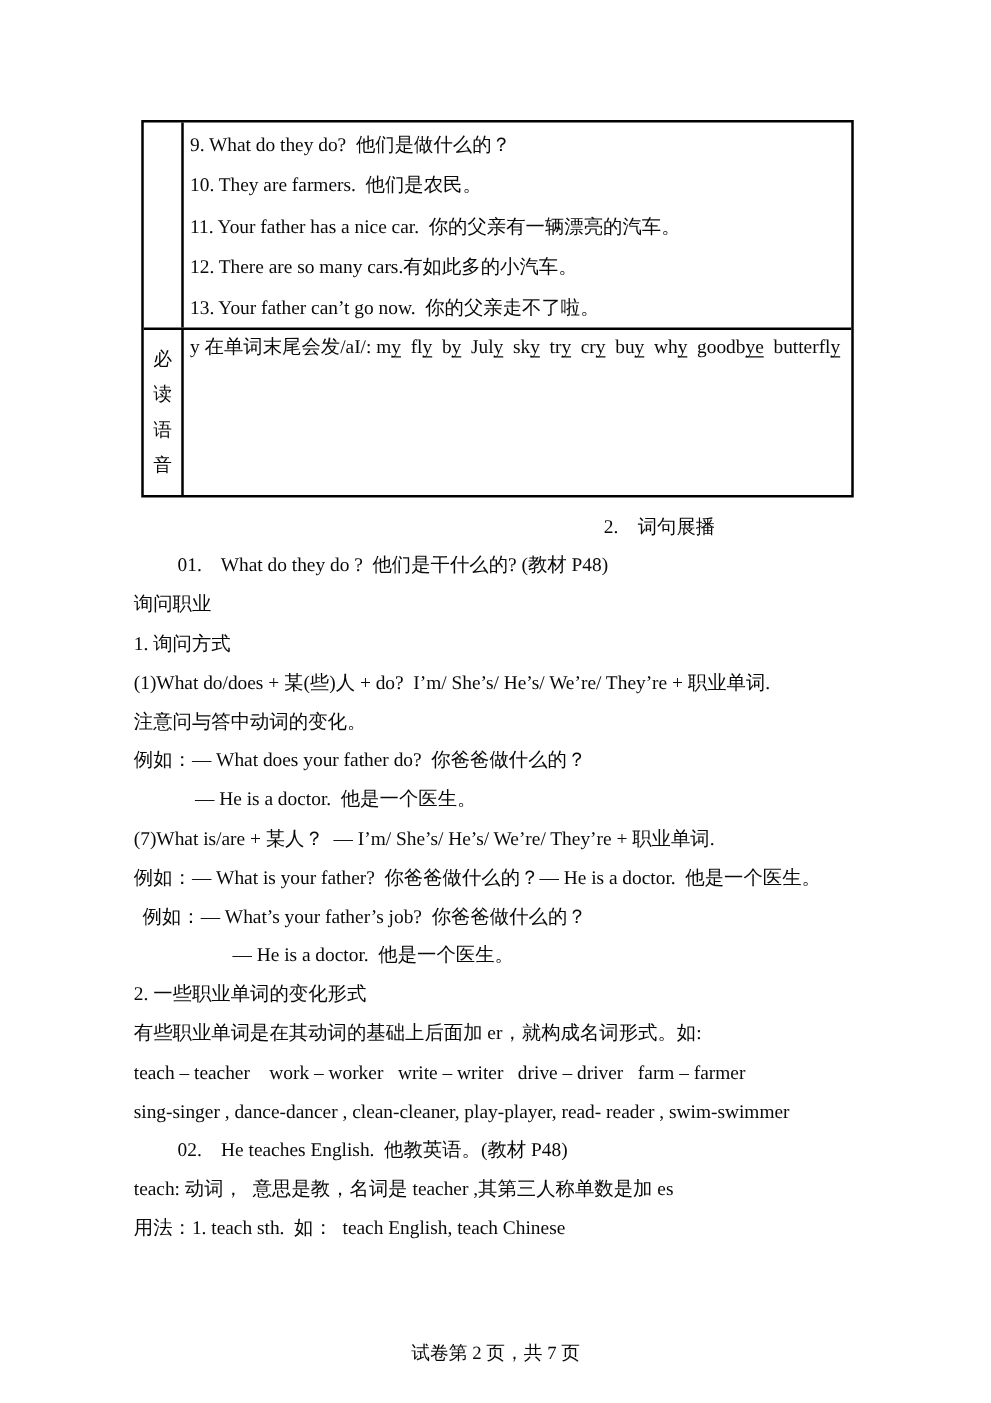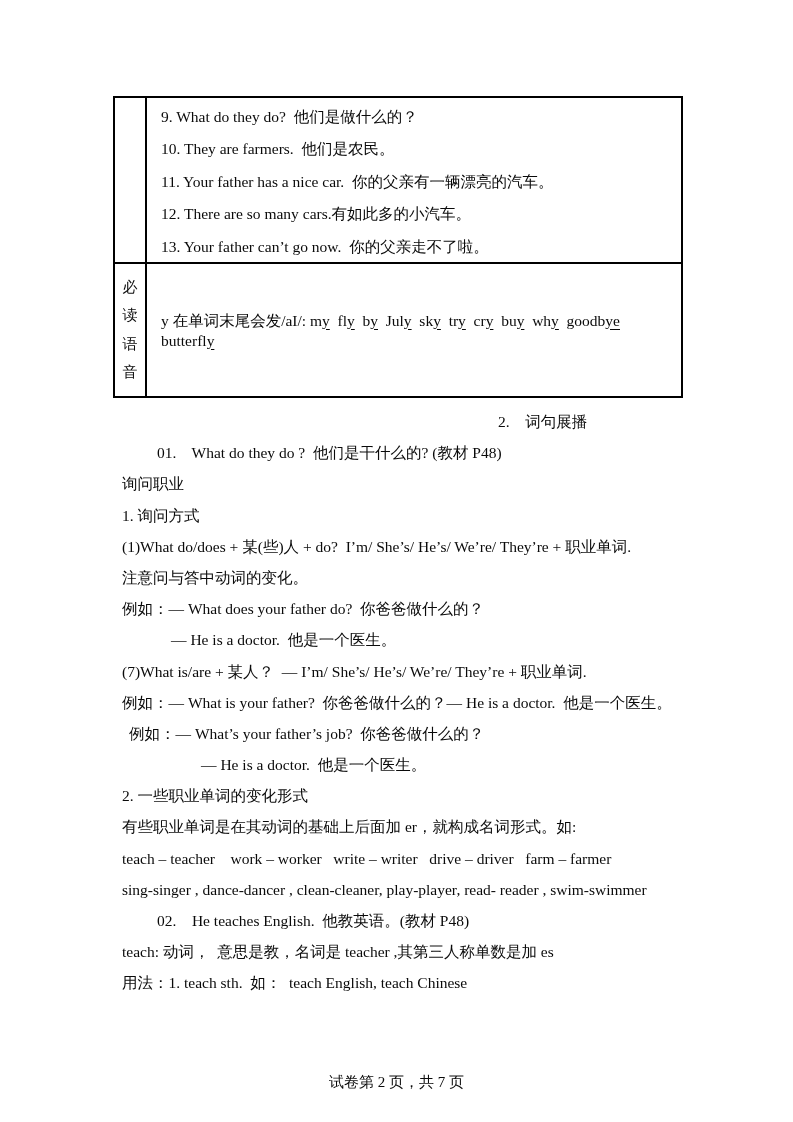--- a/index.html
+++ b/index.html
@@ -20,30 +20,30 @@
     display: flex; flex-direction: column;
   }
   .t-row { display: flex; box-sizing: border-box; }
   .t-row1 { height: 166px; border-bottom: 2px solid #000; }
   .t-row2 { flex: 1; }
   .t-left {
     width: 32px; border-right: 2px solid #000; box-sizing: border-box;
     display: flex; flex-direction: column; align-items: center;
     justify-content: space-evenly; font-size: 15px; padding: 4px 0;
   }
-  .t-right { flex: 1; padding: 3px 14px; overflow: hidden; }
+  .t-right { flex: 1; padding: 3px 5px; overflow: hidden; }
   .t-row1 .t-right p {
     margin: 0; line-height: 32.4px; font-size: 15.5px; white-space: pre-wrap;
   }
-  .t-row2 .t-right { display: flex; align-items: center; }
+  .t-row2 .t-right { display: flex; }
   .phonics-line { margin: 0; font-size: 15.5px; white-space: pre-wrap; }
   .phonics-line u { text-decoration: underline; text-underline-offset: 3px; }
 
   
-  .content { position: absolute; left: 122px; top: 406px; width: 660px; }
+  .content { position: absolute; left: 107px; top: 406px; width: 660px; }
   .content p.line {
     margin: 0; height: 31.2px; line-height: 31.2px;
     font-size: 15.5px; white-space: pre; overflow: visible;
   }
   .ml376 { margin-left: 376px !important; }
   .ml35  { margin-left: 35px  !important; }
   .ml49  { margin-left: 49px  !important; }
   .ml7   { margin-left: 7px   !important; }
   .ml79  { margin-left: 79px  !important; }
 

